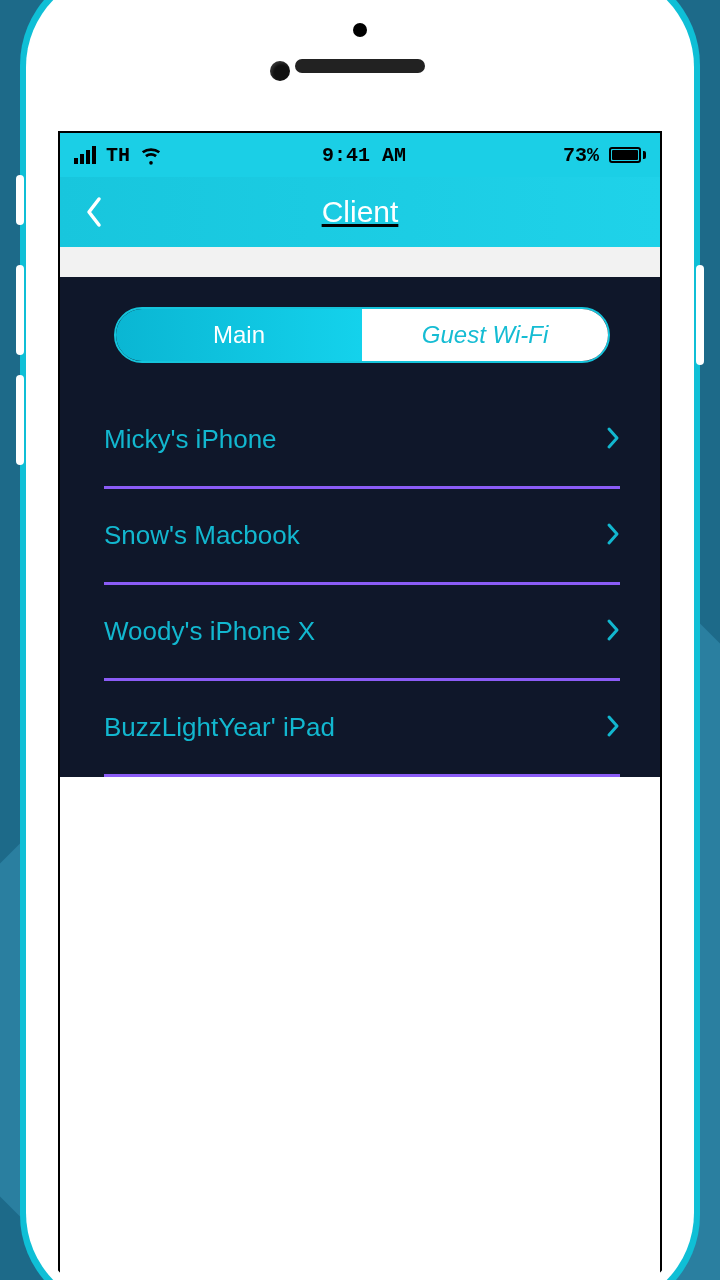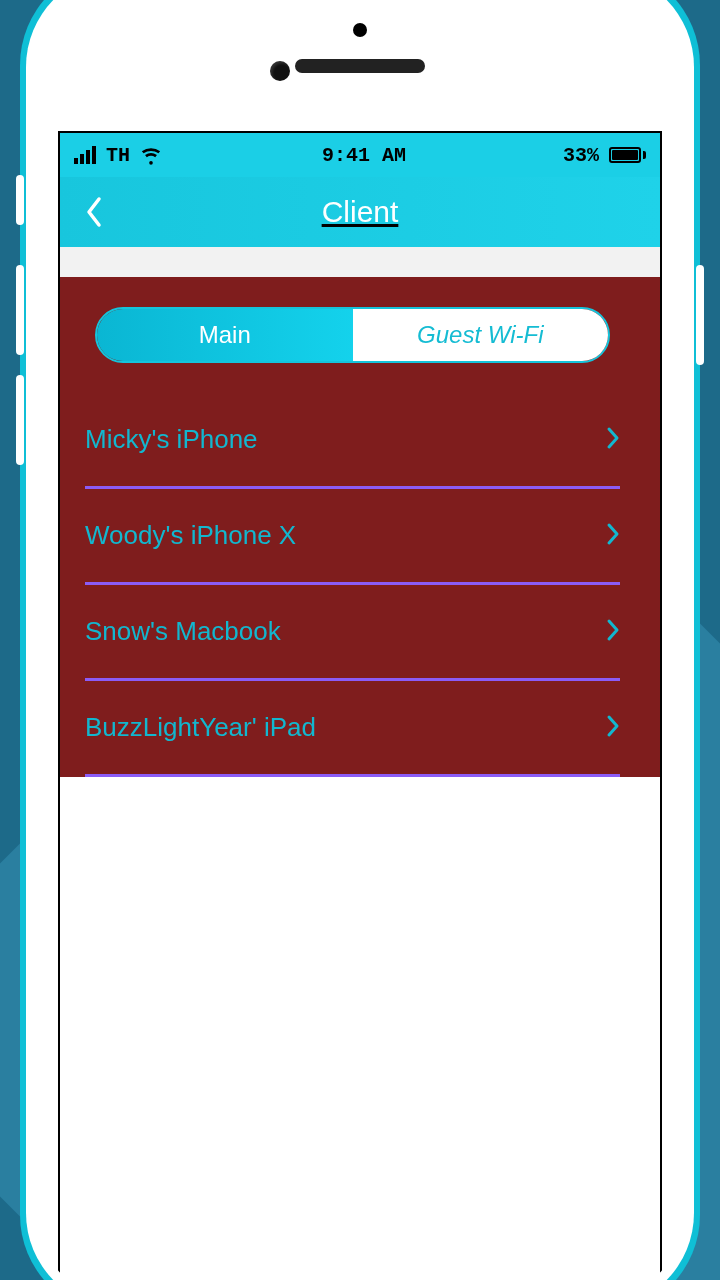--- a/index.html
+++ b/index.html
@@ -132,21 +132,21 @@
     cursor: pointer;
   }
   .back-btn svg { width: 18px; height: 32px; }
   .nav-title {
     width: 100%; text-align: center;
     color: #fff; font-size: 30px; font-weight: 500;
   }
 
   .gap-bar { height: 30px; background: #f2f2f2; }
 
-  .content { background: #7f1d1d; padding: 30px 40px 0 25px; }
+  .content { background: #0f172a; padding: 30px 40px 0 44px; }
 
   .seg-control {
     display: flex;
     border: 2px solid #15c4db;
     border-radius: 30px;
     overflow: hidden;
     height: 56px;
     margin: 0 10px 30px 10px;
   }
   .seg-item {
@@ -210,21 +210,21 @@
               </span>
             <span>TH</span>
             <span class="wifi-icon">
               <svg viewBox="0 0 24 24">
                   <path fill="#000" d="M12 18.5a2 2 0 1 0 .001 4A2 2 0 0 0 12 18.5zm-4.6-4.1a8 8 0 0 1 9.2 0l1.9-2.3a11 11 0 0 0-13 0zm-3.5-4.2a14 14 0 0 1 16.2 0l1.9-2.3a17 17 0 0 0-20 0z"></path>
                 </svg>
             </span>
           </div>
           <div class="status-center"><span>9:41 AM</span></div>
           <div class="status-right">
-            <span>33%</span>
+            <span>73%</span>
             <span class="battery">
               <span class="battery-body"></span>
                 <span class="battery-tip"></span>
             </span>
           </div>
         </div>
 
         <div class="nav-bar">
           <div class="back-btn">
             <svg viewBox="0 0 18 32">
@@ -248,28 +248,28 @@
           </div>
 
           <div class="client-row">
             <span class="client-label">Micky's iPhone</span>
             <span class="chevron"><svg viewBox="0 0 14 24">
                   <path d="M3 3 L11 12 L3 21" stroke-width="3" fill="none" stroke-linecap="round" stroke-linejoin="round"></path>
                 </svg></span>
           </div>
 
           <div class="client-row">
+            <span class="client-label">Snow's Macbook</span>
+            <span class="chevron"><svg viewBox="0 0 14 24">
+                  <path d="M3 3 L11 12 L3 21" stroke-width="3" fill="none" stroke-linecap="round" stroke-linejoin="round"></path>
+                </svg></span>
+          </div>
+
+          <div class="client-row">
             <span class="client-label">Woody's iPhone X</span>
-            <span class="chevron"><svg viewBox="0 0 14 24">
-                  <path d="M3 3 L11 12 L3 21" stroke-width="3" fill="none" stroke-linecap="round" stroke-linejoin="round"></path>
-                </svg></span>
-          </div>
-
-          <div class="client-row">
-            <span class="client-label">Snow's Macbook</span>
             <span class="chevron"><svg viewBox="0 0 14 24">
                   <path d="M3 3 L11 12 L3 21" stroke-width="3" fill="none" stroke-linecap="round" stroke-linejoin="round"></path>
                 </svg></span>
           </div>
 
           <div class="client-row">
             <span class="client-label">BuzzLightYear' iPad</span>
             <span class="chevron"><svg viewBox="0 0 14 24">
                   <path d="M3 3 L11 12 L3 21" stroke-width="3" fill="none" stroke-linecap="round" stroke-linejoin="round"></path>
                 </svg></span>

